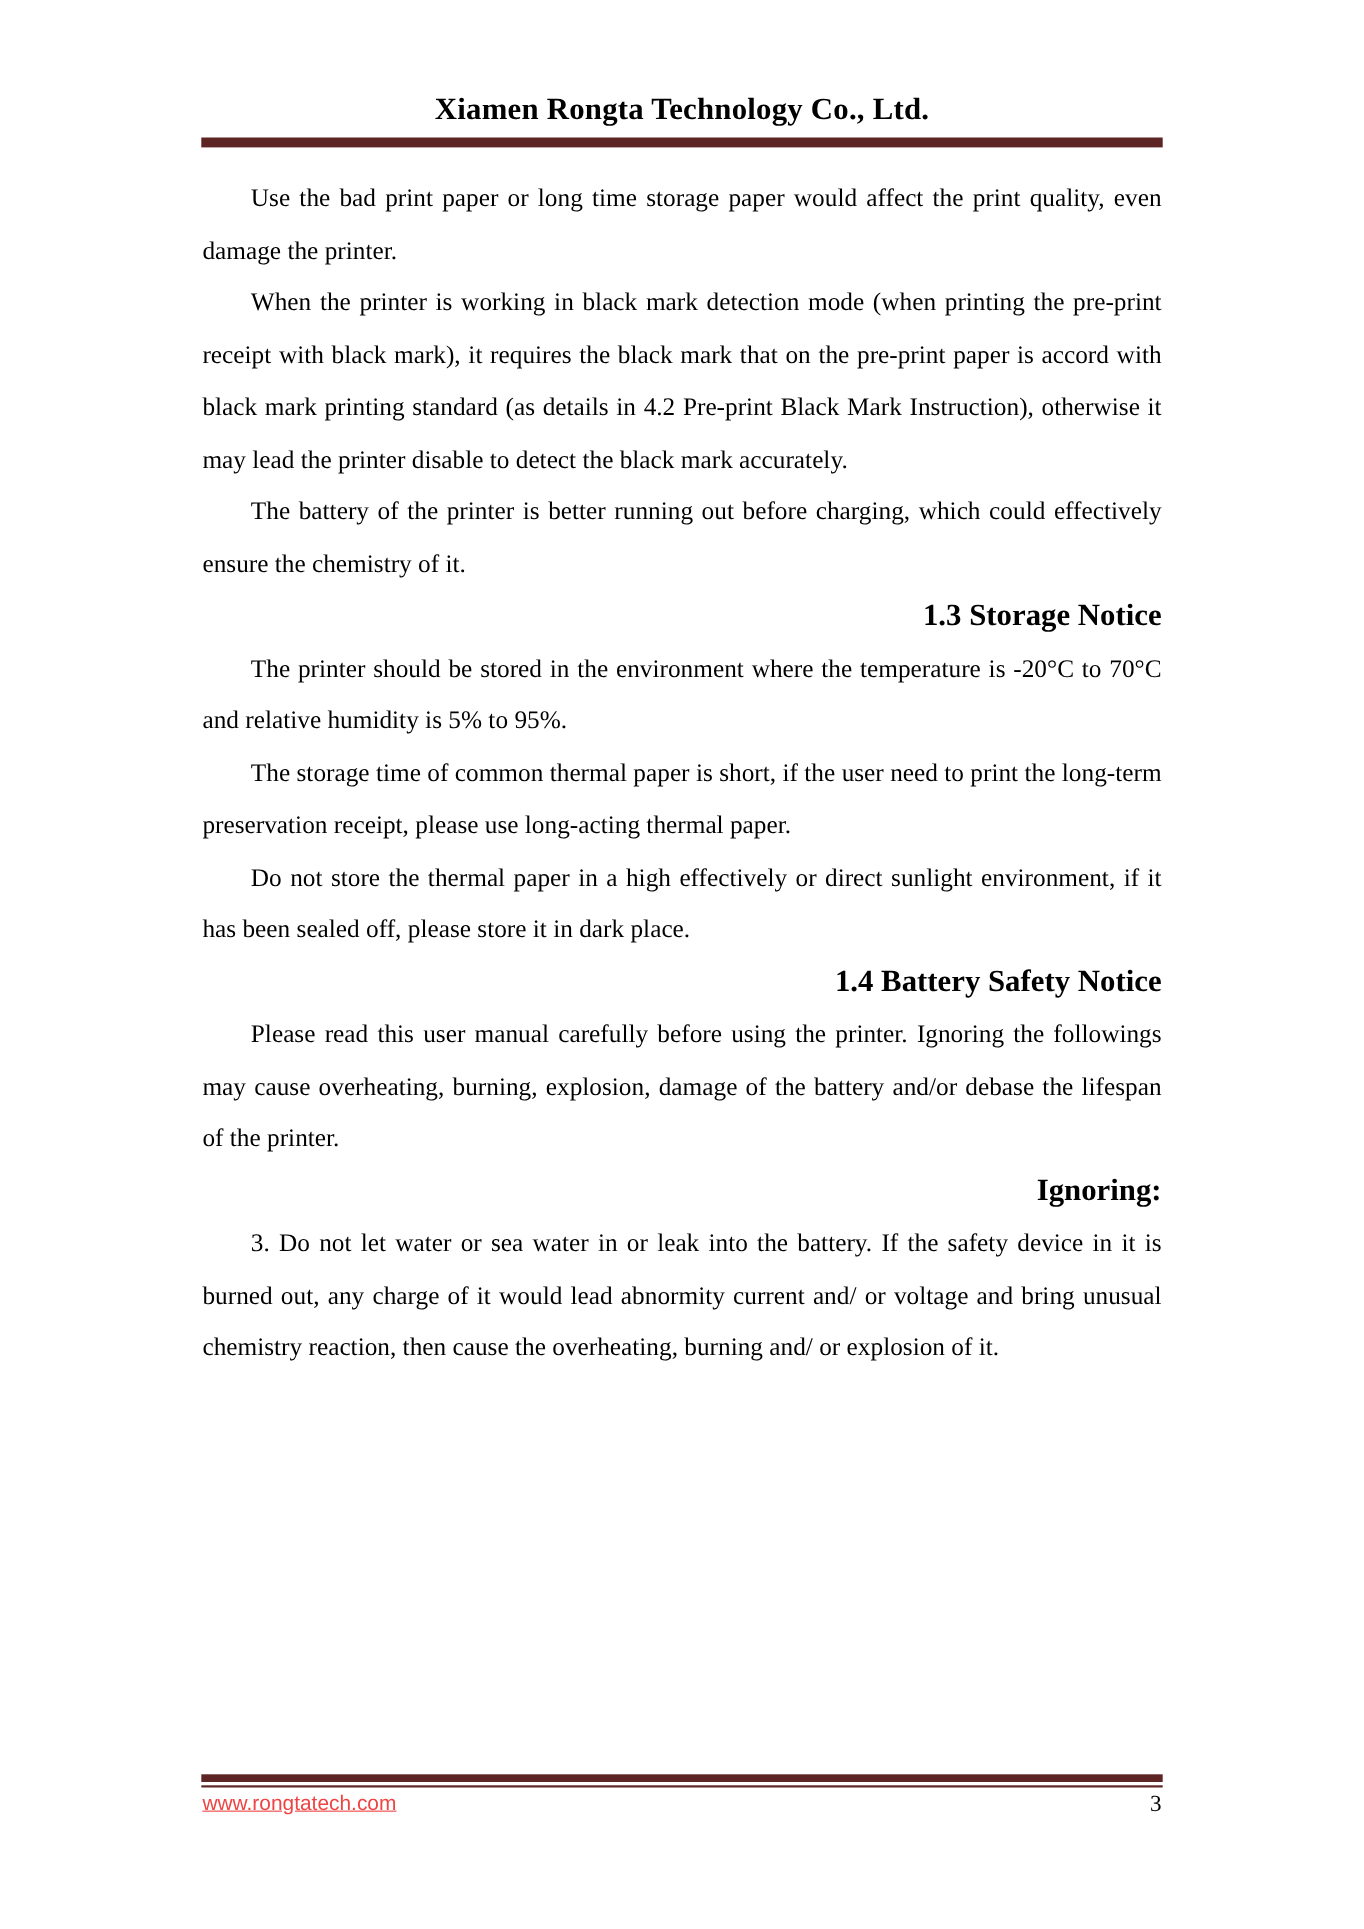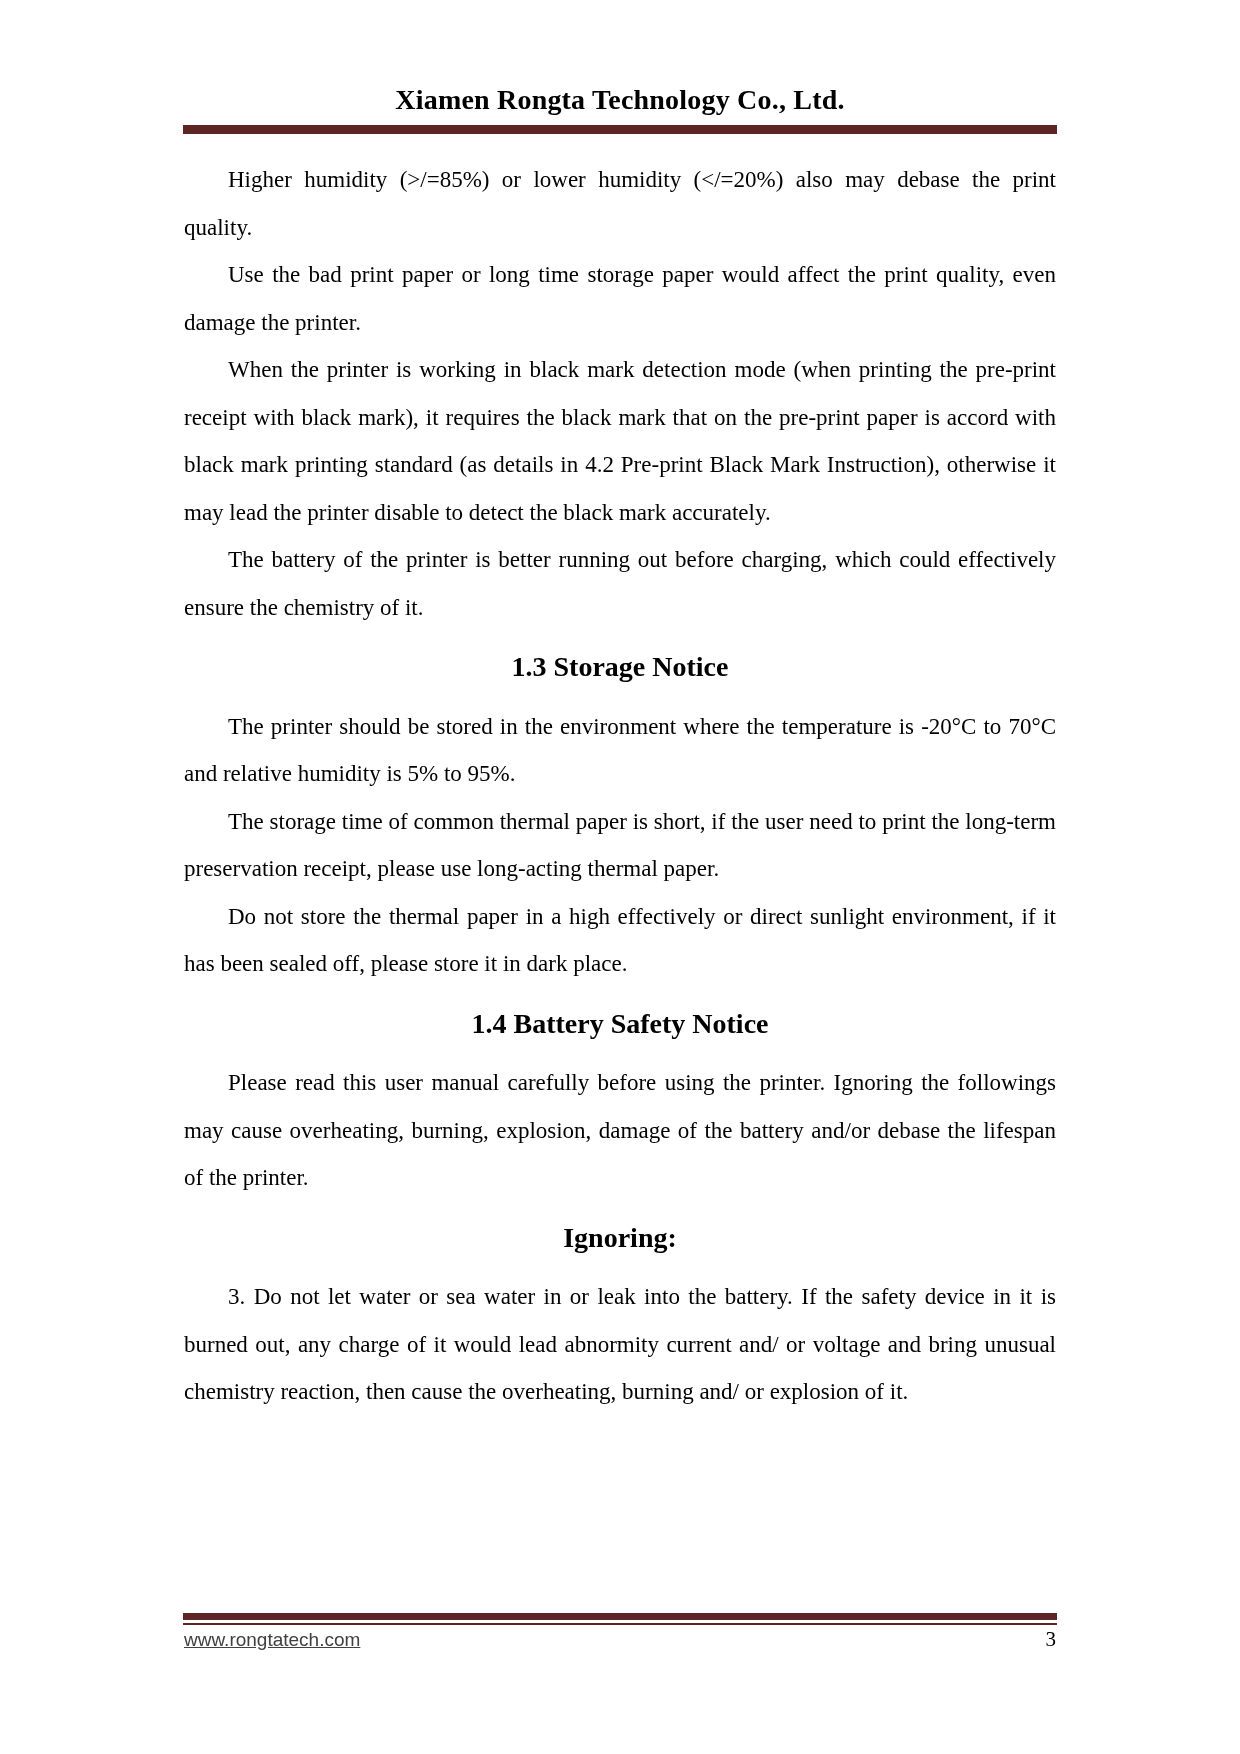--- a/index.html
+++ b/index.html
@@ -41,24 +41,24 @@
     width: 872px;
     font-size: 23px;
     line-height: 47.5px;
   }
   .para {
     margin: 0;
     text-align: justify;
     text-indent: 44px;
   }
   .heading {
-    margin: 12px;
+    margin: 0;
     font-weight: bold;
     font-size: 28px;
-    text-align: center;
+    text-align: right;
     text-indent: 0;
   }
   .footer-link {
     position: absolute;
     top: 1629px;
     left: 184px;
     font-family: "Liberation Sans", sans-serif;
     font-size: 19px;
     text-decoration: underline;
     cursor: pointer;
@@ -75,34 +75,33 @@
 </head>
 <body>
 
 <div class="page">
 
   <div class="header-title">Xiamen Rongta Technology Co., Ltd.</div>
 
   <div class="rule header-rule" style="background: rgb(94, 37, 37);"></div>
 
   <div class="body-text">
-    <p class="para">Higher humidity (&gt;/=85%) or lower humidity (&lt;/=20%) also may debase the print quality.</p>
     <p class="para">Use the bad print paper or long time storage paper would affect the print quality, even damage the printer.</p>
     <p class="para">When the printer is working in black mark detection mode (when printing the pre-print receipt with black mark), it requires the black mark that on the pre-print paper is accord with black mark printing standard (as details in 4.2 Pre-print Black Mark Instruction), otherwise it may lead the printer disable to detect the black mark accurately.</p>
     <p class="para">The battery of the printer is better running out before charging, which could effectively ensure the chemistry of it.</p>
     <p class="heading">1.3 Storage Notice</p>
     <p class="para">The printer should be stored in the environment where the temperature is -20°C to 70°C and relative humidity is 5% to 95%.</p>
     <p class="para">The storage time of common thermal paper is short, if the user need to print the long-term preservation receipt, please use long-acting thermal paper.</p>
     <p class="para">Do not store the thermal paper in a high effectively or direct sunlight environment, if it has been sealed off, please store it in dark place.</p>
     <p class="heading">1.4 Battery Safety Notice</p>
     <p class="para">Please read this user manual carefully before using the printer. Ignoring the followings may cause overheating, burning, explosion, damage of the battery and/or debase the lifespan of the printer.</p>
     <p class="heading">Ignoring:</p>
     <p class="para">3. Do not let water or sea water in or leak into the battery. If the safety device in it is burned out, any charge of it would lead abnormity current and/ or voltage and bring unusual chemistry reaction, then cause the overheating, burning and/ or explosion of it.</p>
   </div>
 
   <div class="rule footer-rule-thick" style="background: rgb(94, 37, 37);"></div>
   <div class="rule footer-rule-thin" style="background: rgb(94, 37, 37);"></div>
 
-  <a class="footer-link" style="color: #404040;">www.rongtatech.com</a>
+  <a class="footer-link" style="color: #ef4444;">www.rongtatech.com</a>
 
   <div class="page-number">3</div>
 
 </div>
 
 </body></html>

